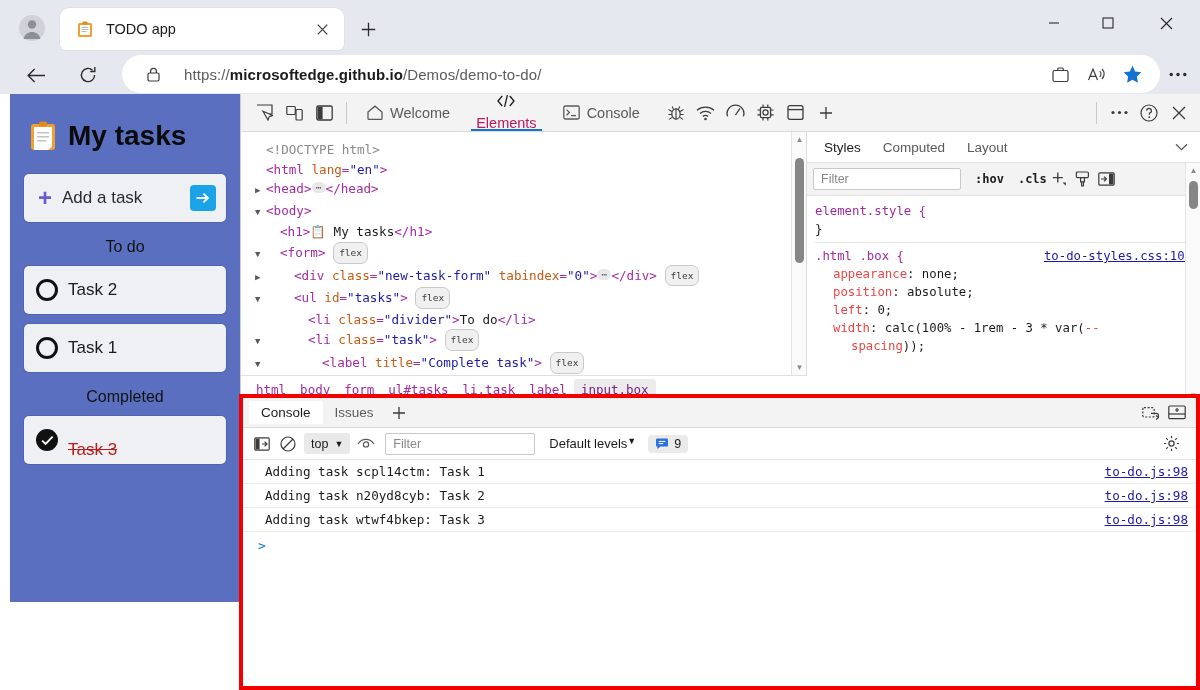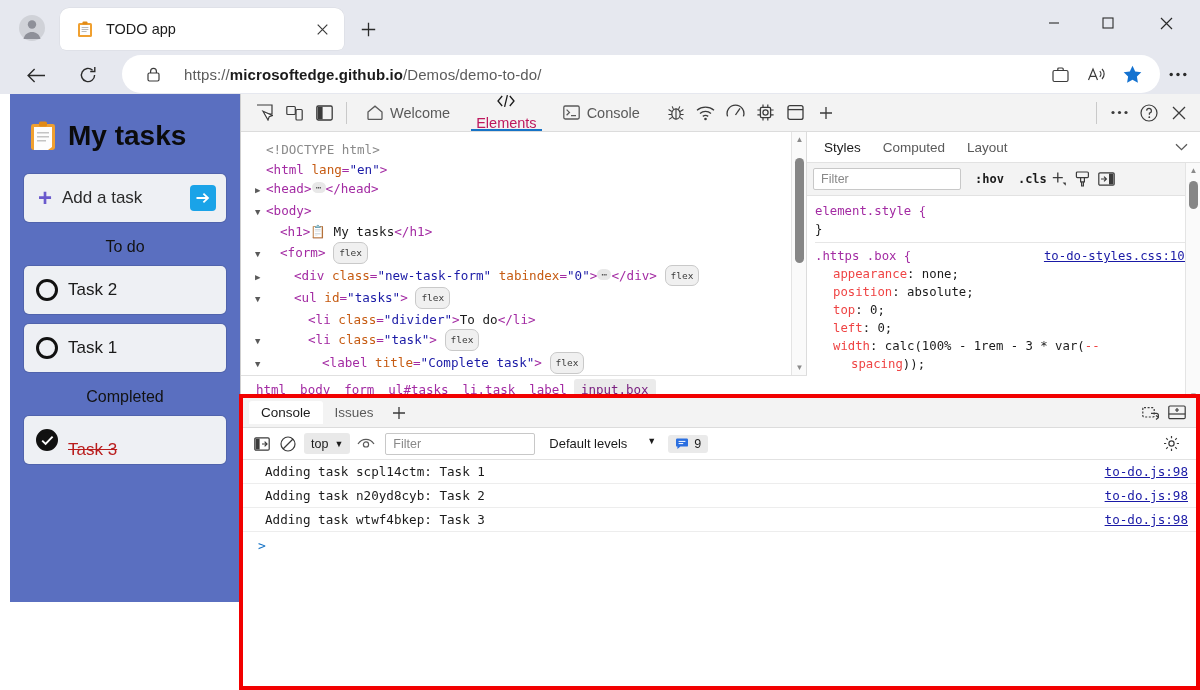--- a/index.html
+++ b/index.html
@@ -115,21 +115,21 @@
   .drawer { position:absolute; left:239px; top:394px; width:961px; height:296px; border:4px solid #f20000; background:#fff; }
   .dw-tabs { height:30px; background:#f3f3f3; border-bottom:1px solid #dcdcdc; display:flex; align-items:center; padding-left:6px; }
   .dw-tab { font-size:13.5px; color:#5a5a5a; padding:4px 12px; border-radius:3px 3px 0 0; }
   .dw-tab.active { background:#fff; color:#1b1b1b; }
   .dw-right { margin-left:auto; display:flex; align-items:center; padding-right:6px; }
   .dw-toolbar { height:32px; background:#fff; border-bottom:1px solid #e2e2e2; display:flex; align-items:center; padding:0 6px; }
   .dw-ico { width:26px; height:26px; display:flex; align-items:center; justify-content:center; border-radius:3px; flex:0 0 auto; }
   .ctx { height:21px; background:#e9e9e9; border-radius:3px; display:flex; align-items:center; gap:6px; padding:0 7px; font-size:12.5px; color:#1b1b1b; margin:0 3px; }
   .cfilter { width:150px; height:22px; background:#fff; border:1px solid #c8c8c8; border-radius:2px;
      display:flex; align-items:center; padding-left:7px; font-size:12.5px; color:#888; margin-left:6px; }
-  .levels { font-size:13px; color:#1b1b1b; display:flex; align-items:flex-start; gap:20px; margin-left:14px; }
+  .levels { font-size:13px; color:#1b1b1b; display:flex; align-items:flex-start; gap:0; margin-left:14px; }
   .msgcount { display:flex; align-items:center; gap:5px; background:#eaeaea; border-radius:3px; padding:2px 7px; margin-left:12px; font-size:12.5px; }
   .logrow { height:24px; border-bottom:1px solid #ededed; display:flex; align-items:center; padding:0 8px 0 22px;
      font-family:"DejaVu Sans Mono", monospace; font-size:12.6px; color:#1b1b1b; }
   .logrow .link { margin-left:auto; color:#1a1aa6; text-decoration:underline; }
   .prompt { height:26px; display:flex; align-items:center; padding-left:15px; color:#1673c6; font-family:"DejaVu Sans Mono", monospace; font-size:13px; }
 
   svg { display:block; }
 </style>
 </head>
 <body>
@@ -463,26 +463,25 @@
 
         <div class="css" id="css-rules">
             <div>
               <div class="sel-line">
                 <span class="sel">element.style {</span>
               </div>
               <div>}</div>
             </div>
             <div class="st-rule">
               <div class="sel-line">
-                <span class="sel">.https .box {</span>
+                <span class="sel">.html .box {</span>
                 <span class="src-link">to-do-styles.css:108</span>
               </div>
               <div style="padding-left: 18px;"><span class="prop">appearance</span>: <span class="value">none;</span></div>
               <div style="padding-left: 18px;"><span class="prop">position</span>: <span class="value">absolute;</span></div>
-              <div style="padding-left: 18px;"><span class="prop">top</span>: <span class="value">0;</span></div>
               <div style="padding-left: 18px;"><span class="prop">left</span>: <span class="value">0;</span></div>
               <div style="padding-left: 18px;"><span class="prop">width</span>: <span class="value">calc(100% - 1rem - 3 * var(<span class="prop">--</span></span></div>
               <div style="padding-left: 36px;"><span class="prop">spacing</span>));</div>
             </div>
           </div>
 
         <div class="st-scroll">
           <div class="sc-arrow" style="top:0">▲</div>
           <div class="thumb"></div>
           <div class="sc-arrow" style="bottom:0">▼</div>

